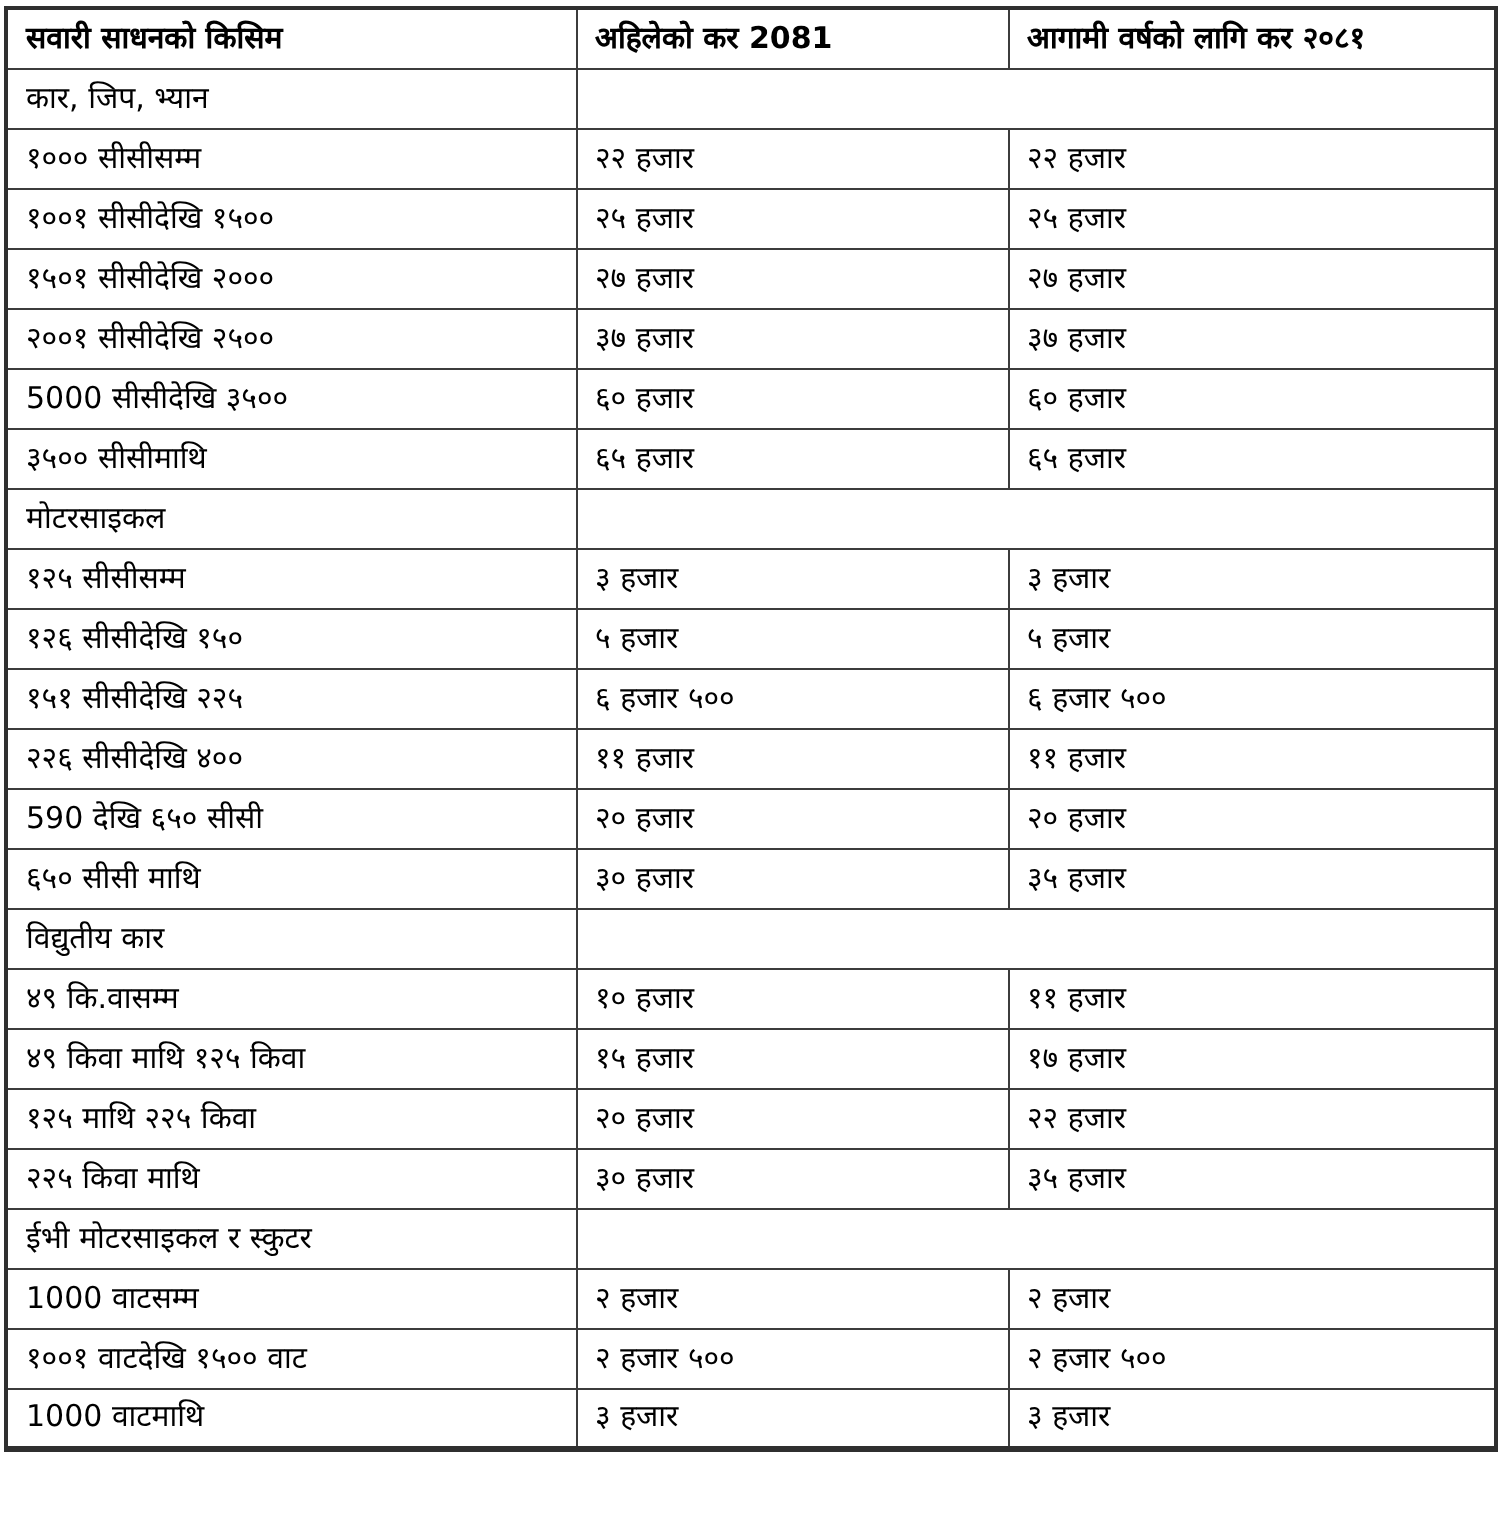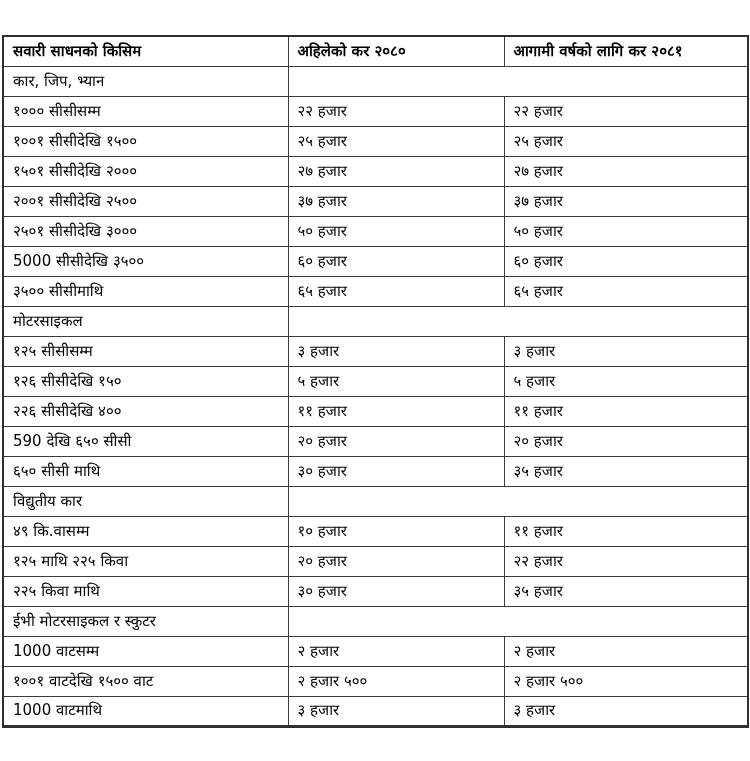--- a/index.html
+++ b/index.html
@@ -19,21 +19,20 @@
     height: 761px;
     box-sizing: border-box;
     padding: 3px 2px;
   }
   table.tax-table {
     border-collapse: collapse;
     table-layout: fixed;
     width: 745px;
     border: 2px solid #2f2f2f;
     border-bottom-width: 3px;
-    margin-top: 32px;
   }
   table.tax-table th,
   table.tax-table td {
     border: 1px solid #3c3c3c;
     box-sizing: border-box;
     height: 30px;
     padding: 2px 9px;
     font-size: 15px;
     line-height: 1.25;
     text-align: left;
@@ -57,21 +56,21 @@
 <div class="page">
   <table class="tax-table">
     <colgroup>
       <col class="c1">
       <col class="c2">
       <col class="c3">
     </colgroup>
     <thead>
       <tr>
         <th>सवारी साधनको किसिम</th>
-        <th>अहिलेको कर २०८०</th>
+        <th>अहिलेको कर 2081</th>
         <th>आगामी वर्षको लागि कर २०८१</th>
       </tr>
     </thead>
     <tbody>
         <tr>
           <td class="section-cell">कार, जिप, भ्यान</td>
           <td colspan="2"></td>
         </tr>
         <tr>
           <td>१००० सीसीसम्म</td>
@@ -87,25 +86,20 @@
           <td>१५०१ सीसीदेखि २०००</td>
           <td>२७ हजार</td>
           <td>२७ हजार</td>
         </tr>
         <tr>
           <td>२००१ सीसीदेखि २५००</td>
           <td>३७ हजार</td>
           <td>३७ हजार</td>
         </tr>
         <tr>
-          <td>२५०१ सीसीदेखि ३०००</td>
-          <td>५० हजार</td>
-          <td>५० हजार</td>
-        </tr>
-        <tr>
           <td>5000 सीसीदेखि ३५००</td>
           <td>६० हजार</td>
           <td>६० हजार</td>
         </tr>
         <tr>
           <td>३५०० सीसीमाथि</td>
           <td>६५ हजार</td>
           <td>६५ हजार</td>
         </tr>
         <tr>
@@ -116,20 +110,25 @@
           <td>१२५ सीसीसम्म</td>
           <td>३ हजार</td>
           <td>३ हजार</td>
         </tr>
         <tr>
           <td>१२६ सीसीदेखि १५०</td>
           <td>५ हजार</td>
           <td>५ हजार</td>
         </tr>
         <tr>
+          <td>१५१ सीसीदेखि २२५</td>
+          <td>६ हजार ५००</td>
+          <td>६ हजार ५००</td>
+        </tr>
+        <tr>
           <td>२२६ सीसीदेखि ४००</td>
           <td>११ हजार</td>
           <td>११ हजार</td>
         </tr>
         <tr>
           <td>590 देखि ६५० सीसी</td>
           <td>२० हजार</td>
           <td>२० हजार</td>
         </tr>
         <tr>
@@ -138,20 +137,25 @@
           <td>३५ हजार</td>
         </tr>
         <tr>
           <td class="section-cell">विद्युतीय कार</td>
           <td colspan="2"></td>
         </tr>
         <tr>
           <td>४९ कि.वासम्म</td>
           <td>१० हजार</td>
           <td>११ हजार</td>
+        </tr>
+        <tr>
+          <td>४९ किवा माथि १२५ किवा</td>
+          <td>१५ हजार</td>
+          <td>१७ हजार</td>
         </tr>
         <tr>
           <td>१२५ माथि २२५ किवा</td>
           <td>२० हजार</td>
           <td>२२ हजार</td>
         </tr>
         <tr>
           <td>२२५ किवा माथि</td>
           <td>३० हजार</td>
           <td>३५ हजार</td>

